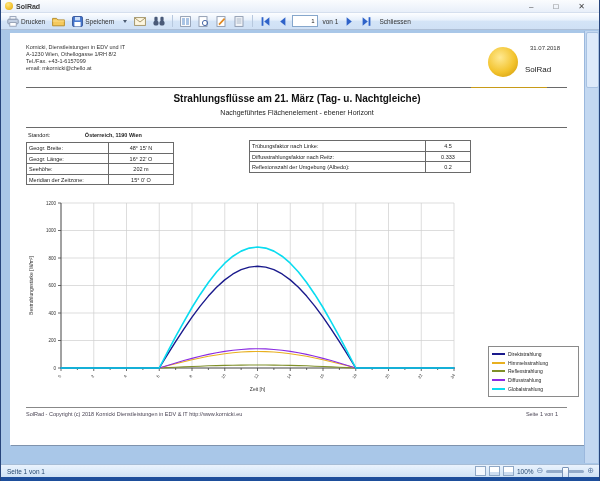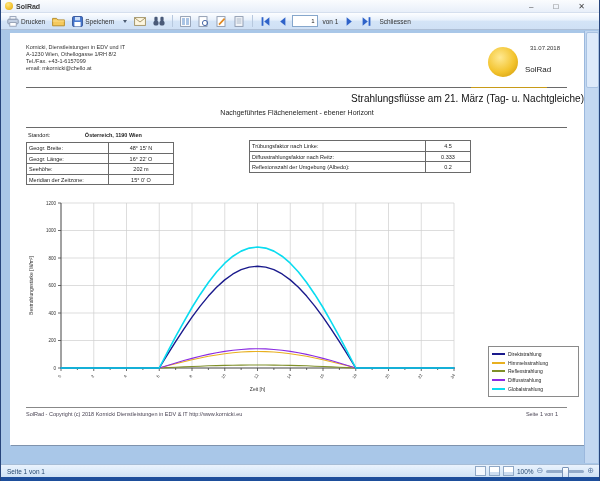--- a/index.html
+++ b/index.html
@@ -37,22 +37,22 @@
         box-shadow:1px 1px 0 #7f93ad;font-size:5.5px;color:#222;}
   .page *{box-sizing:border-box;}
   
   .hdr-block{position:absolute;left:16px;top:11px;line-height:7px;font-size:5.5px;color:#333;}
   .hdr-date{position:absolute;right:24px;top:12px;font-size:6px;color:#333;}
   .sun-logo{position:absolute;left:478px;top:14px;width:30px;height:30px;border-radius:50%;
             background:radial-gradient(circle at 40% 35%,#ffe992,#f3c42f 55%,#d9a411 85%,#c8920c);}
   .logo-text{position:absolute;left:515px;top:32px;font-size:8px;color:#222;}
   .rule{position:absolute;height:1px;background:#6a6a6a;}
   .rule-gold{position:absolute;height:1px;background:#c89b18;}
-  .doc-title{position:absolute;left:0;top:60px;width:100%;text-align:right;
-             font-size:10px;font-weight:normal;color:#111;}
+  .doc-title{position:absolute;left:0;top:60px;width:100%;text-align:center;
+             font-size:10px;font-weight:bold;color:#111;}
   .doc-subtitle{position:absolute;left:0;top:76px;width:100%;text-align:center;font-size:7px;color:#222;}
   .standort-row{position:absolute;left:18px;top:99px;font-size:5.5px;}
   .standort-row .sv{font-weight:bold;margin-left:33px;}
   .dtable{position:absolute;border:1px solid #6a6a6a;font-size:5.5px;color:#222;}
   .dtable .r{display:flex;border-top:1px solid #6a6a6a;}
   .dtable .r:first-child{border-top:none;}
   .dtable .l{padding:2px 2px 1.5px 2px;border-right:1px solid #6a6a6a;}
   .dtable .v{text-align:center;padding:2px 2px 1.5px 2px;}
   .geo{left:16px;top:109px;}
   .geo .l{width:82px;} .geo .v{width:64px;}

